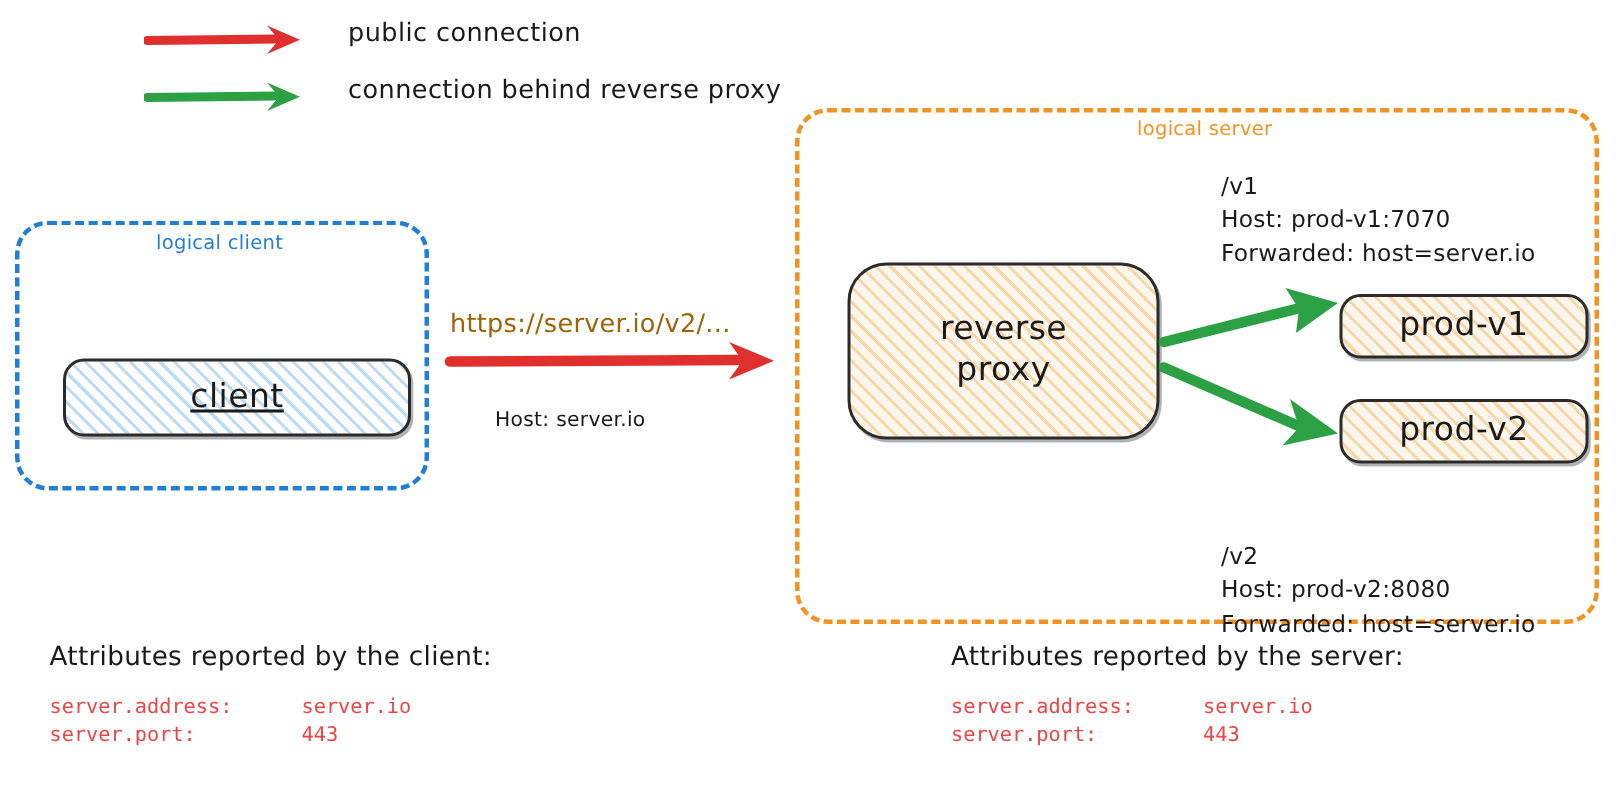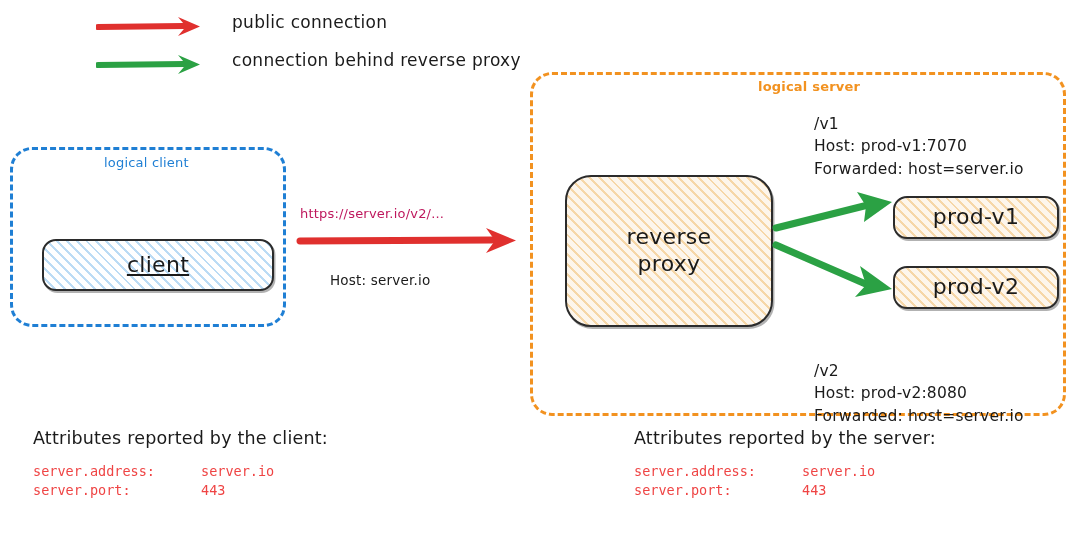--- a/index.html
+++ b/index.html
@@ -92,22 +92,22 @@
     font-family: "DejaVu Sans", sans-serif;
     font-size: 15.5px;
     line-height: 1.45;
     color: #1a1a1a;
     white-space: nowrap;
     letter-spacing: .2px;
   }
 
   .edge-label-top {
     font-family: "DejaVu Sans", sans-serif;
-    font-size: 13px;
-    color: #be185d;
+    font-size: 17px;
+    color: #a16207;
     white-space: nowrap;
     letter-spacing: .2px;
   }
   .edge-label-bottom {
     font-family: "DejaVu Sans", sans-serif;
     font-size: 13.5px;
     color: #1a1a1a;
     white-space: nowrap;
     letter-spacing: .2px;
     text-align: right;
@@ -165,23 +165,23 @@
   <div class="abs group-label client-label" style="left:98px; top:155px;">logical client</div>
 
   <div class="abs node blue-hatch" style="left:42px; top:239px; width:232px; height:52px;text-decoration:underline;">
     <span class="node-label">client</span>
   </div>
 
   <div class="abs edge-label-top" style="left:300px; top:206px;">https://server.io/v2/...</div>
   <div class="abs edge-label-bottom" style="left:330px; top:272px;">Host: server.io</div>
 
   <div class="abs group-box server-group" style="left:530px; top:72px; width:536px; height:344px;"></div>
-  <div class="abs group-label server-label" style="left:752px; top:79px;font-weight:bold;">logical server</div>
-
-  <div class="abs node orange-hatch proxy" style="left:565px; top:175px; width:208px; height:152px;">
+  <div class="abs group-label server-label" style="left:752px; top:79px;">logical server</div>
+
+  <div class="abs node orange-hatch proxy" style="left:565px; top:175px; width:208px; height:118px;">
     <span class="node-label">
       <span>reverse</span><br>
       <span>proxy</span>
     </span>
   </div>
 
   <div class="abs route-block" style="left:814px; top:113px;">
     <div>/v1</div>
     <div>Host: prod-v1:7070</div>
     <div>Forwarded: host=server.io</div>

